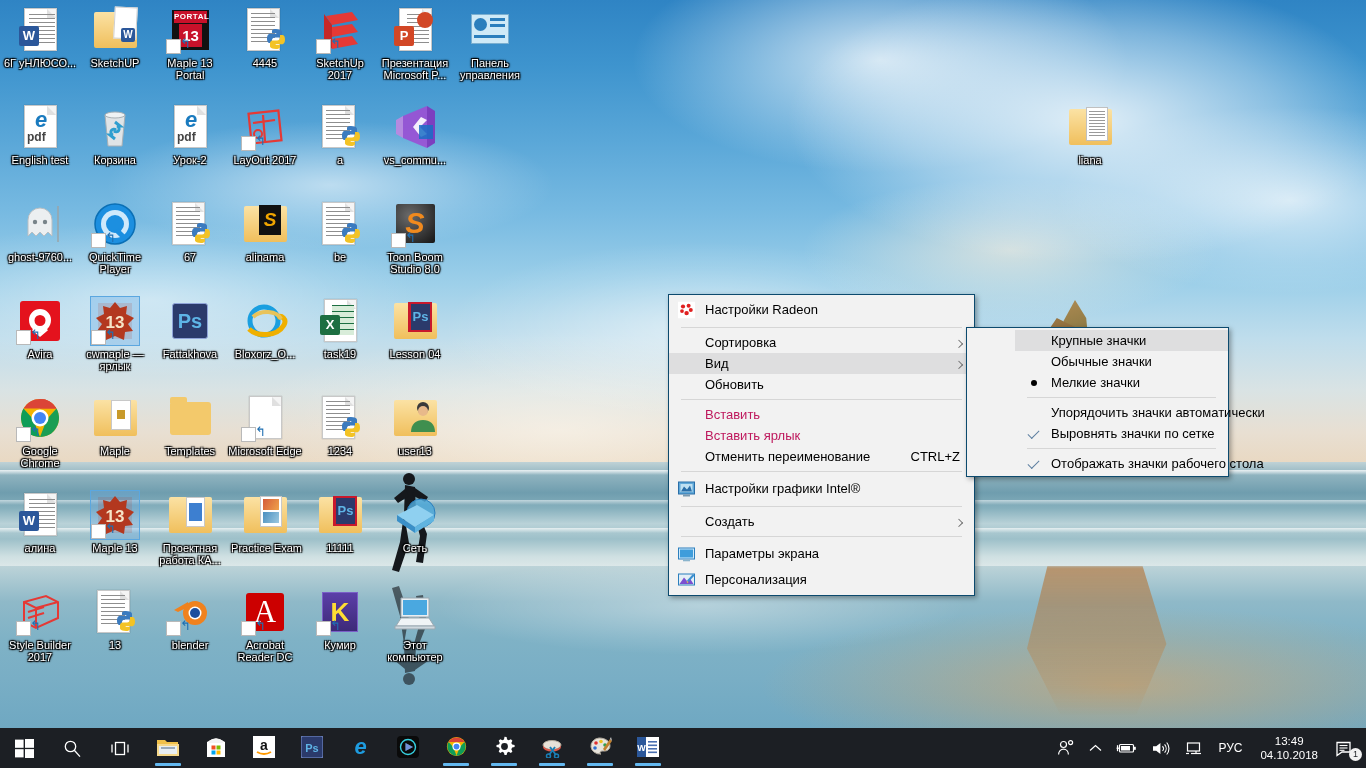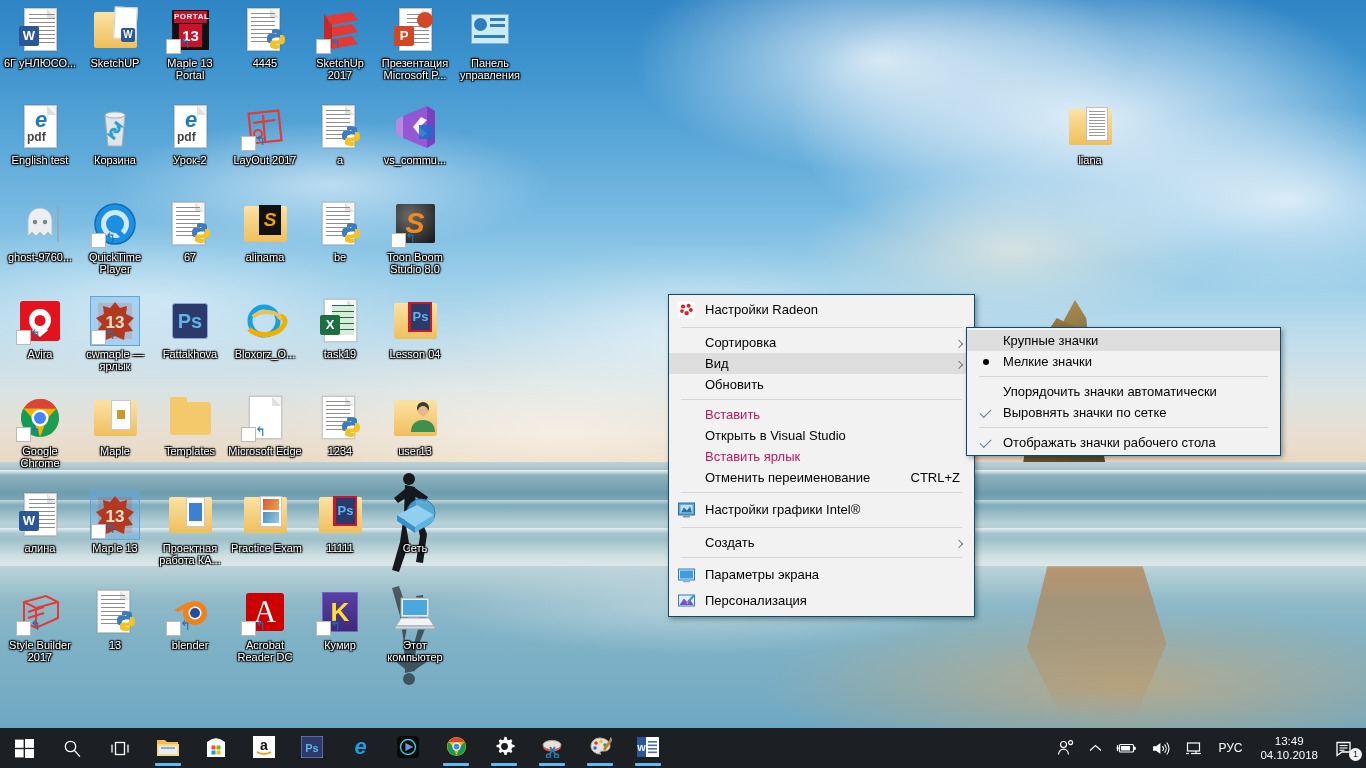--- a/index.html
+++ b/index.html
@@ -610,21 +610,20 @@
             <circle cx="8.6" cy="11.6" r="2.2"></circle>
             <circle cx="4" cy="9.6" r="1.9"></circle>
           </g>
         </svg></span><span>Настройки Radeon</span></div>
     <div class="sep"></div>
     <div class="mi"><span class="arrow"></span><span>Сортировка</span></div>
     <div class="mi hl"><span class="arrow"></span><span>Вид</span></div>
     <div class="mi"><span>Обновить</span></div>
     <div class="sep"></div>
     <div class="mi disabled"><span>Вставить</span></div>
-    <div class="mi"><span>Открыть в Visual Studio</span></div>
     <div class="mi disabled"><span>Вставить ярлык</span></div>
     <div class="mi"><span class="acc">CTRL+Z</span><span>Отменить переименование</span></div>
     <div class="sep"></div>
     <div class="mi tall"><span class="mico"><svg width="17" height="17" viewBox="0 0 17 17">
           <rect x="0.5" y="1.5" width="16" height="12" fill="#5fa8d8" stroke="#2a6ea8"></rect>
           <rect x="2.5" y="3.5" width="12" height="8" fill="#bfe0f2"></rect>
           <path d="M3 11 L6 6 L9 9 L12 5 L14 11z" fill="#2a6ea8"></path>
           <rect x="5" y="14" width="7" height="2" fill="#7a9ab0"></rect>
         </svg></span><span>Настройки графики Intel®</span></div>
     <div class="sep"></div>
@@ -636,22 +635,23 @@
           <rect x="5" y="14" width="7" height="1.8" fill="#8ab4cc"></rect>
         </svg></span><span>Параметры экрана</span></div>
     <div class="mi tall"><span class="mico"><svg width="17" height="17" viewBox="0 0 17 17">
           <rect x="0.5" y="2.5" width="16" height="11" fill="#e3eef6" stroke="#2b7fbd"></rect>
           <path d="M1.5 12.5 L6 6 L9.5 10 L12 7 L15.5 12.5z" fill="#7b4fd0"></path>
           <path d="M9 9 L15 2.5 L16.5 4 L10.5 10.5z" fill="#3a8fd0"></path>
           <path d="M8.5 9.5 L10.5 10.5 L9.2 11.8z" fill="#f0c040"></path>
         </svg></span><span>Персонализация</span></div>
   </div>
 
-<div class="menu" id="view-menu" style="left:966px;top:327px;width:315px;">
+<div class="menu" id="view-menu" style="left:966px;top:327px;width:263px;padding-left:48px;">
     <div class="mi hl"><span>Крупные значки</span></div>
+    <div class="mi"><span>Обычные значки</span></div>
     <div class="mi"><span class="radio"></span><span>Мелкие значки</span></div>
     <div class="sep"></div>
     <div class="mi"><span>Упорядочить значки автоматически</span></div>
     <div class="mi"><span class="chk"></span><span>Выровнять значки по сетке</span></div>
     <div class="sep"></div>
     <div class="mi"><span class="chk"></span><span>Отображать значки рабочего стола</span></div>
   </div>
 
 <div id="taskbar">
   <div class="tb-btn tb-start">

